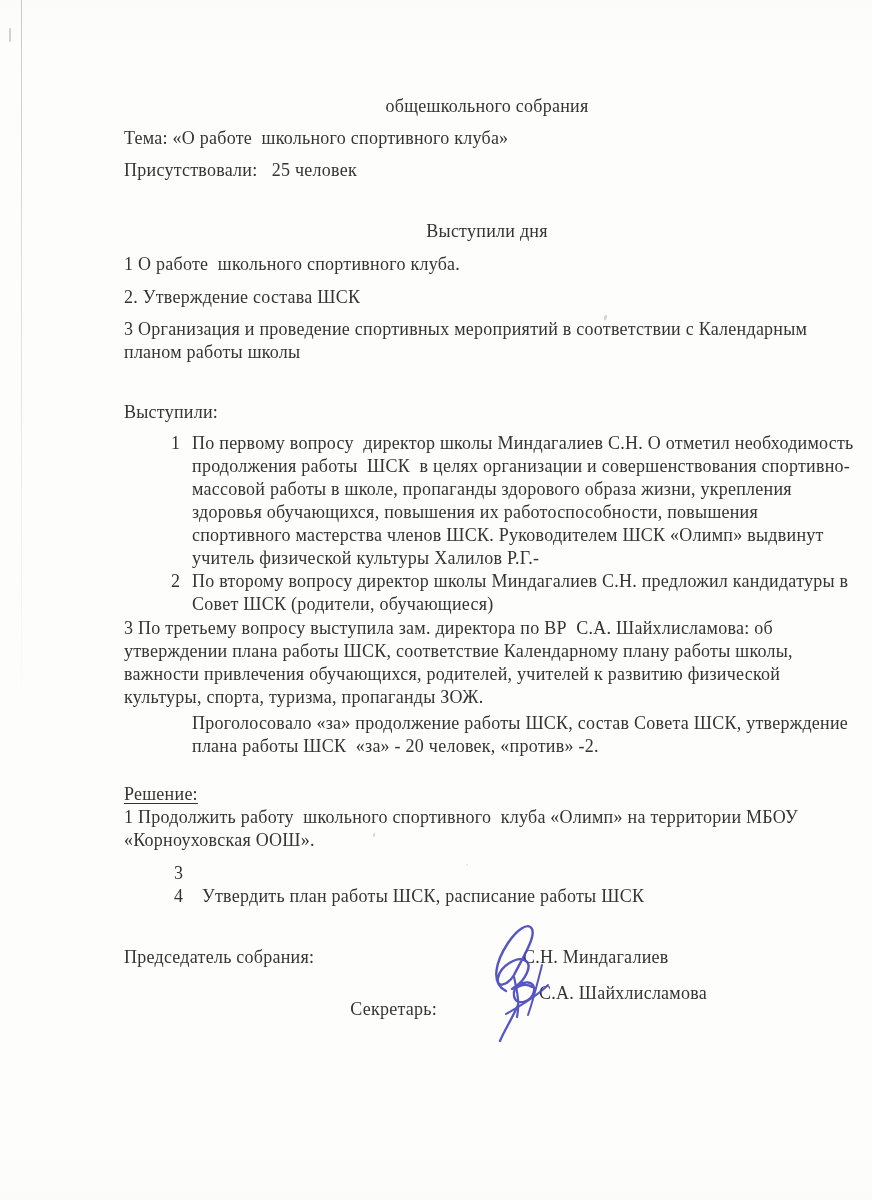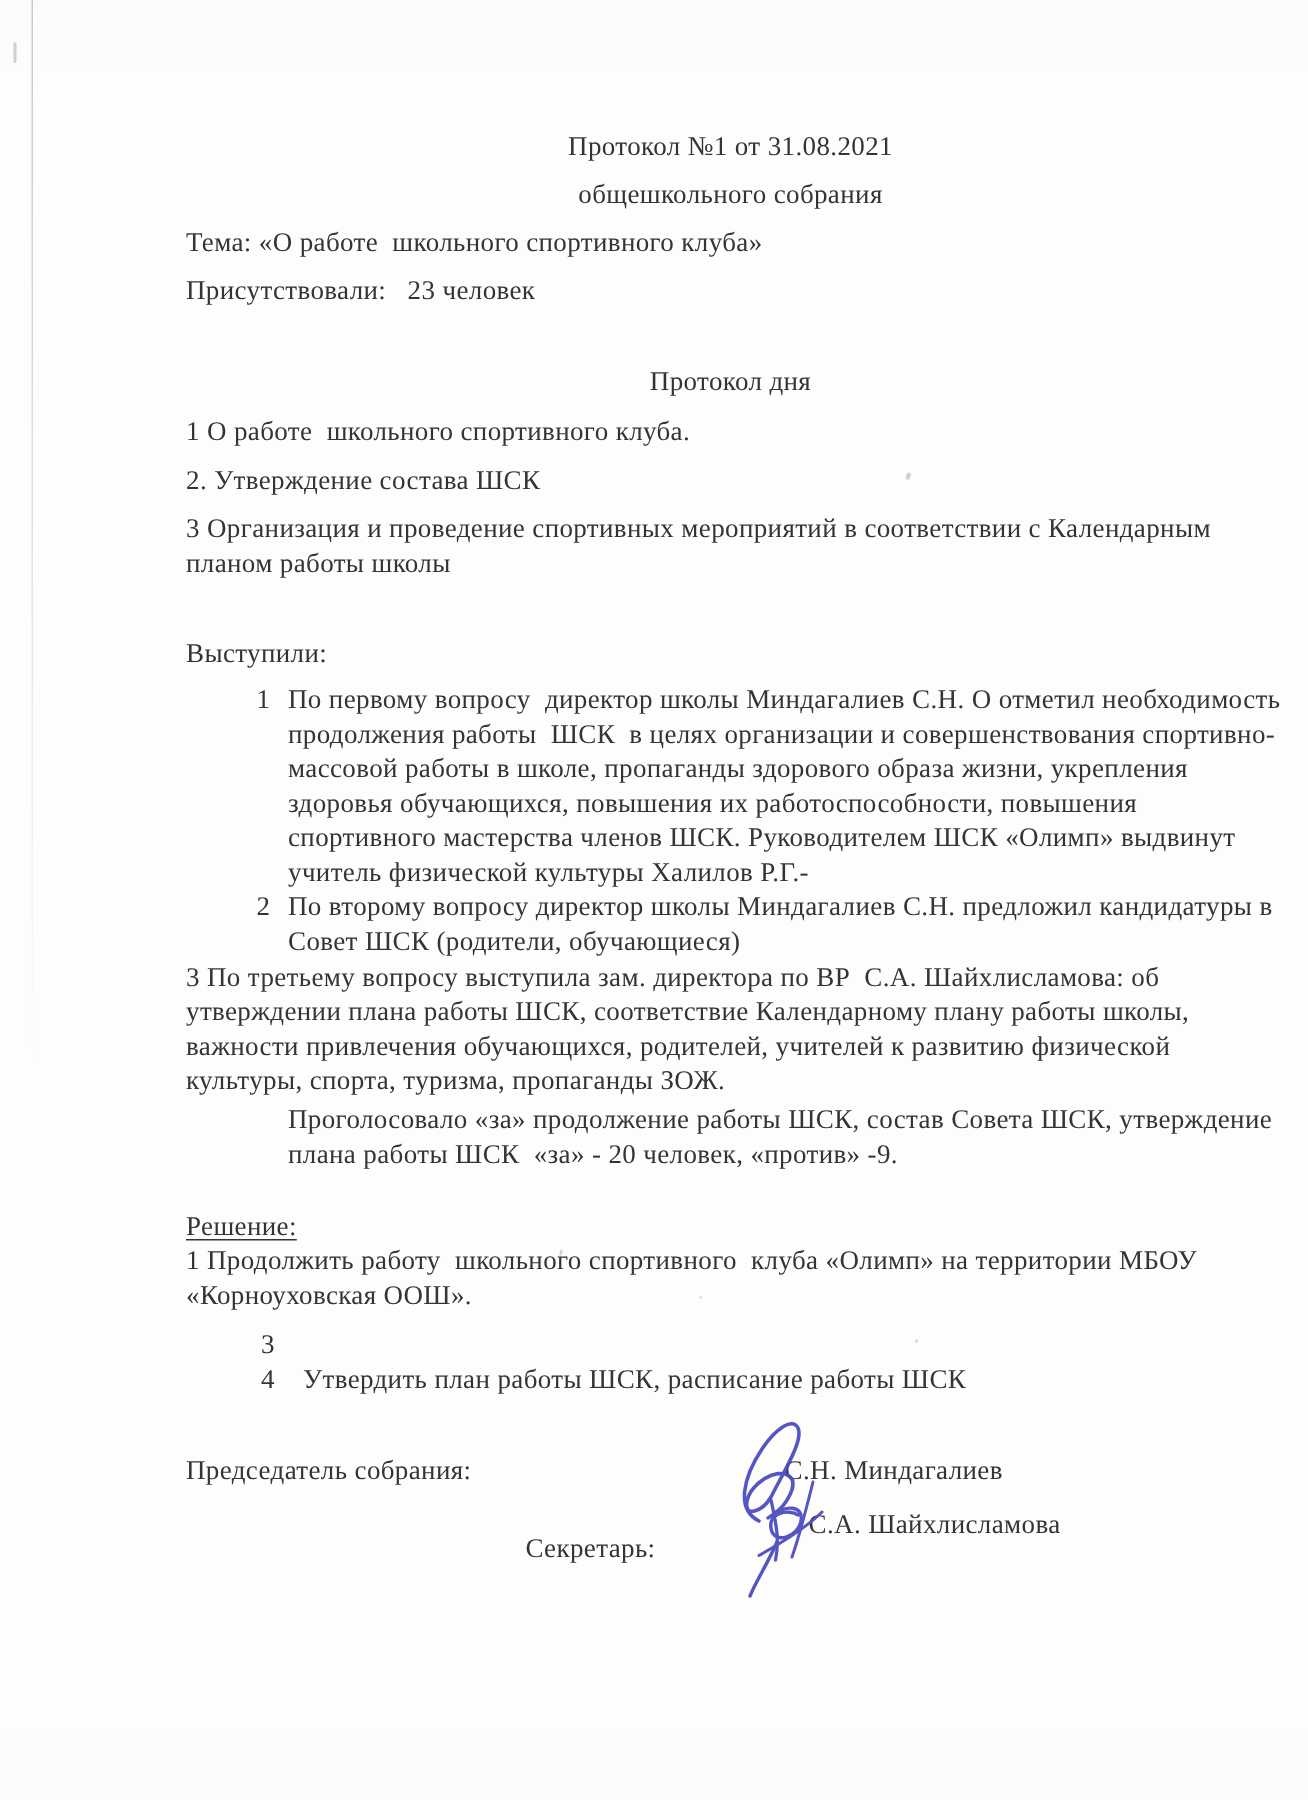--- a/index.html
+++ b/index.html
@@ -72,29 +72,28 @@
 
   <div class="edge-line"></div>
   <div class="corner-mark"></div>
   <div class="speckle sp1"></div>
   <div class="speckle sp2"></div>
   <div class="speckle sp3"></div>
   <div class="speckle sp4"></div>
 
   <div class="content">
 
-    <div class="t center">Протокол №1 от 31.08.2021</div>
 
     <div class="t center mt9">общешкольного собрания</div>
 
     <div class="t mt9">Тема: «О работе  школьного спортивного клуба»</div>
 
-    <div class="t mt9">Присутствовали:   23 человек</div>
+    <div class="t mt9">Присутствовали:   25 человек</div>
 
-    <div class="t center mt38">Протокол дня</div>
+    <div class="t center mt38">Выступили дня</div>
 
     <div class="t mt10">1 О работе  школьного спортивного клуба.</div>
 
     <div class="t mt10">2. Утверждение состава ШСК</div>
 
     <div class="t mt9">3 Организация и проведение спортивных мероприятий в соответствии с Календарным
 планом работы школы</div>
 
     <div class="t mt37">Выступили:</div>
 
@@ -114,21 +113,21 @@
 Совет ШСК (родители, обучающиеся)</div>
       </div>
     </div>
 
     <div class="t mt7">3 По третьему вопросу выступила зам. директора по ВР  С.А. Шайхлисламова: об
 утверждении плана работы ШСК, соответствие Календарному плану работы школы,
 важности привлечения обучающихся, родителей, учителей к развитию физической
 культуры, спорта, туризма, пропаганды ЗОЖ.</div>
 
     <div class="t mt3 vote">Проголосовало «за» продолжение работы ШСК, состав Совета ШСК, утверждение
-плана работы ШСК  «за» - 20 человек, «против» -9.</div>
+плана работы ШСК  «за» - 20 человек, «против» -2.</div>
 
     <div class="t mt20 underlined">Решение:</div>
 
     <div class="t mt11">1 Продолжить работу  школьного спортивного  клуба «Олимп» на территории МБОУ
 «Корноуховская ООШ».</div>
 
     <div class="mt10">
       <div class="numrow decision-row">
         <div class="t num">3</div>
       </div>

